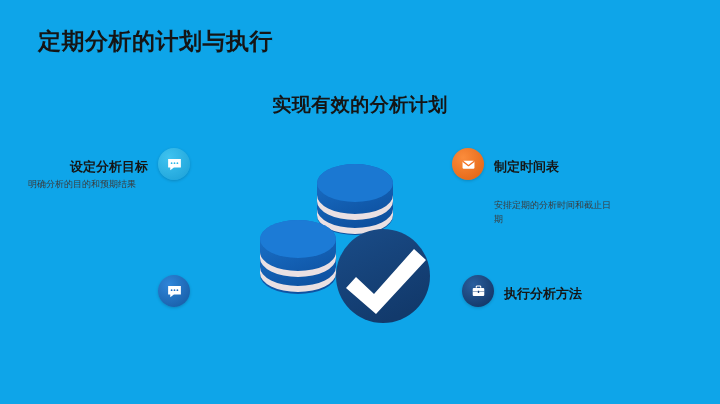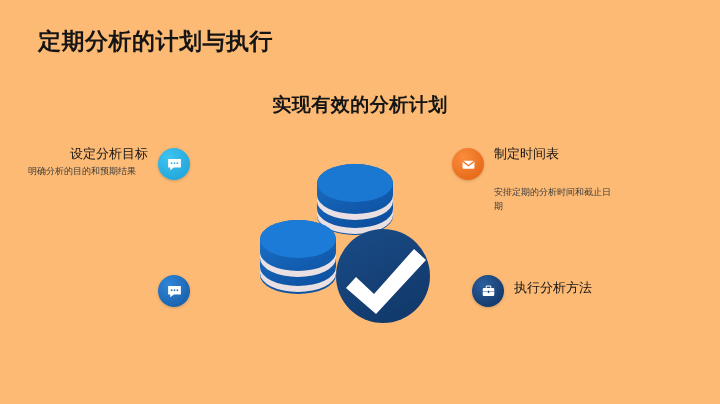--- a/index.html
+++ b/index.html
@@ -11,21 +11,21 @@
     height: 404px;
     background: #f7e8e6;
     font-family: "Liberation Sans", "DejaVu Sans", sans-serif;
     overflow: hidden;
     position: relative;
   }
 
   .slide {
     position: absolute;
     inset: 0;
-    background: #fdba74;
+    background: #0ea5e9;
   }
 
   
   .slide-title {
     position: absolute;
     left: 38px;
     top: 26px;
     font-size: 23px;
     font-weight: bold;
     color: #151515;
@@ -81,25 +81,26 @@
     padding-right: 10px;
   }
   .feature.right .feature-text {
     align-items: flex-start;
     text-align: left;
     padding-left: 10px;
   }
 
   .feature-title {
     font-size: 13px;
-    font-weight: normal;
+    font-weight: bold;
     color: #161616;
     line-height: 1.25;
     white-space: nowrap;
     margin-bottom: 4px;
+    margin-top: 13px;
   }
 
   .feature-desc {
     font-size: 9px;
     color: #3b3b3b;
     line-height: 1.55;
     width: 120px;
   }
   .feature.left .feature-desc { text-align: left; font-family: Liberation Mono, monospace; }
   .feature.right .feature-desc { text-align: left; margin-top: 20px; }
@@ -115,21 +116,21 @@
     justify-content: center;
     margin-top: 2px;
     box-shadow: 0 1px 3px rgba(0,0,0,0.18);
   }
   .icon-badge svg { display: block; }
 
   
   #feat-0 { left: 0px;   top: 146px; }
   #feat-1 { left: 0px;   top: 273px; }
   #feat-2 { left: 452px; top: 146px; }
-  #feat-3 { left: 472px; top: 273px; align-items: center; }
+  #feat-3 { left: 462px; top: 273px; align-items: center; }
 </style>
 </head>
 <body style="background: rgb(247, 232, 230);">
 
 <div class="slide">
 
   <div class="slide-title">定期分析的计划与执行</div>
 
   <div class="slide-subtitle">实现有效的分析计划</div>
 

